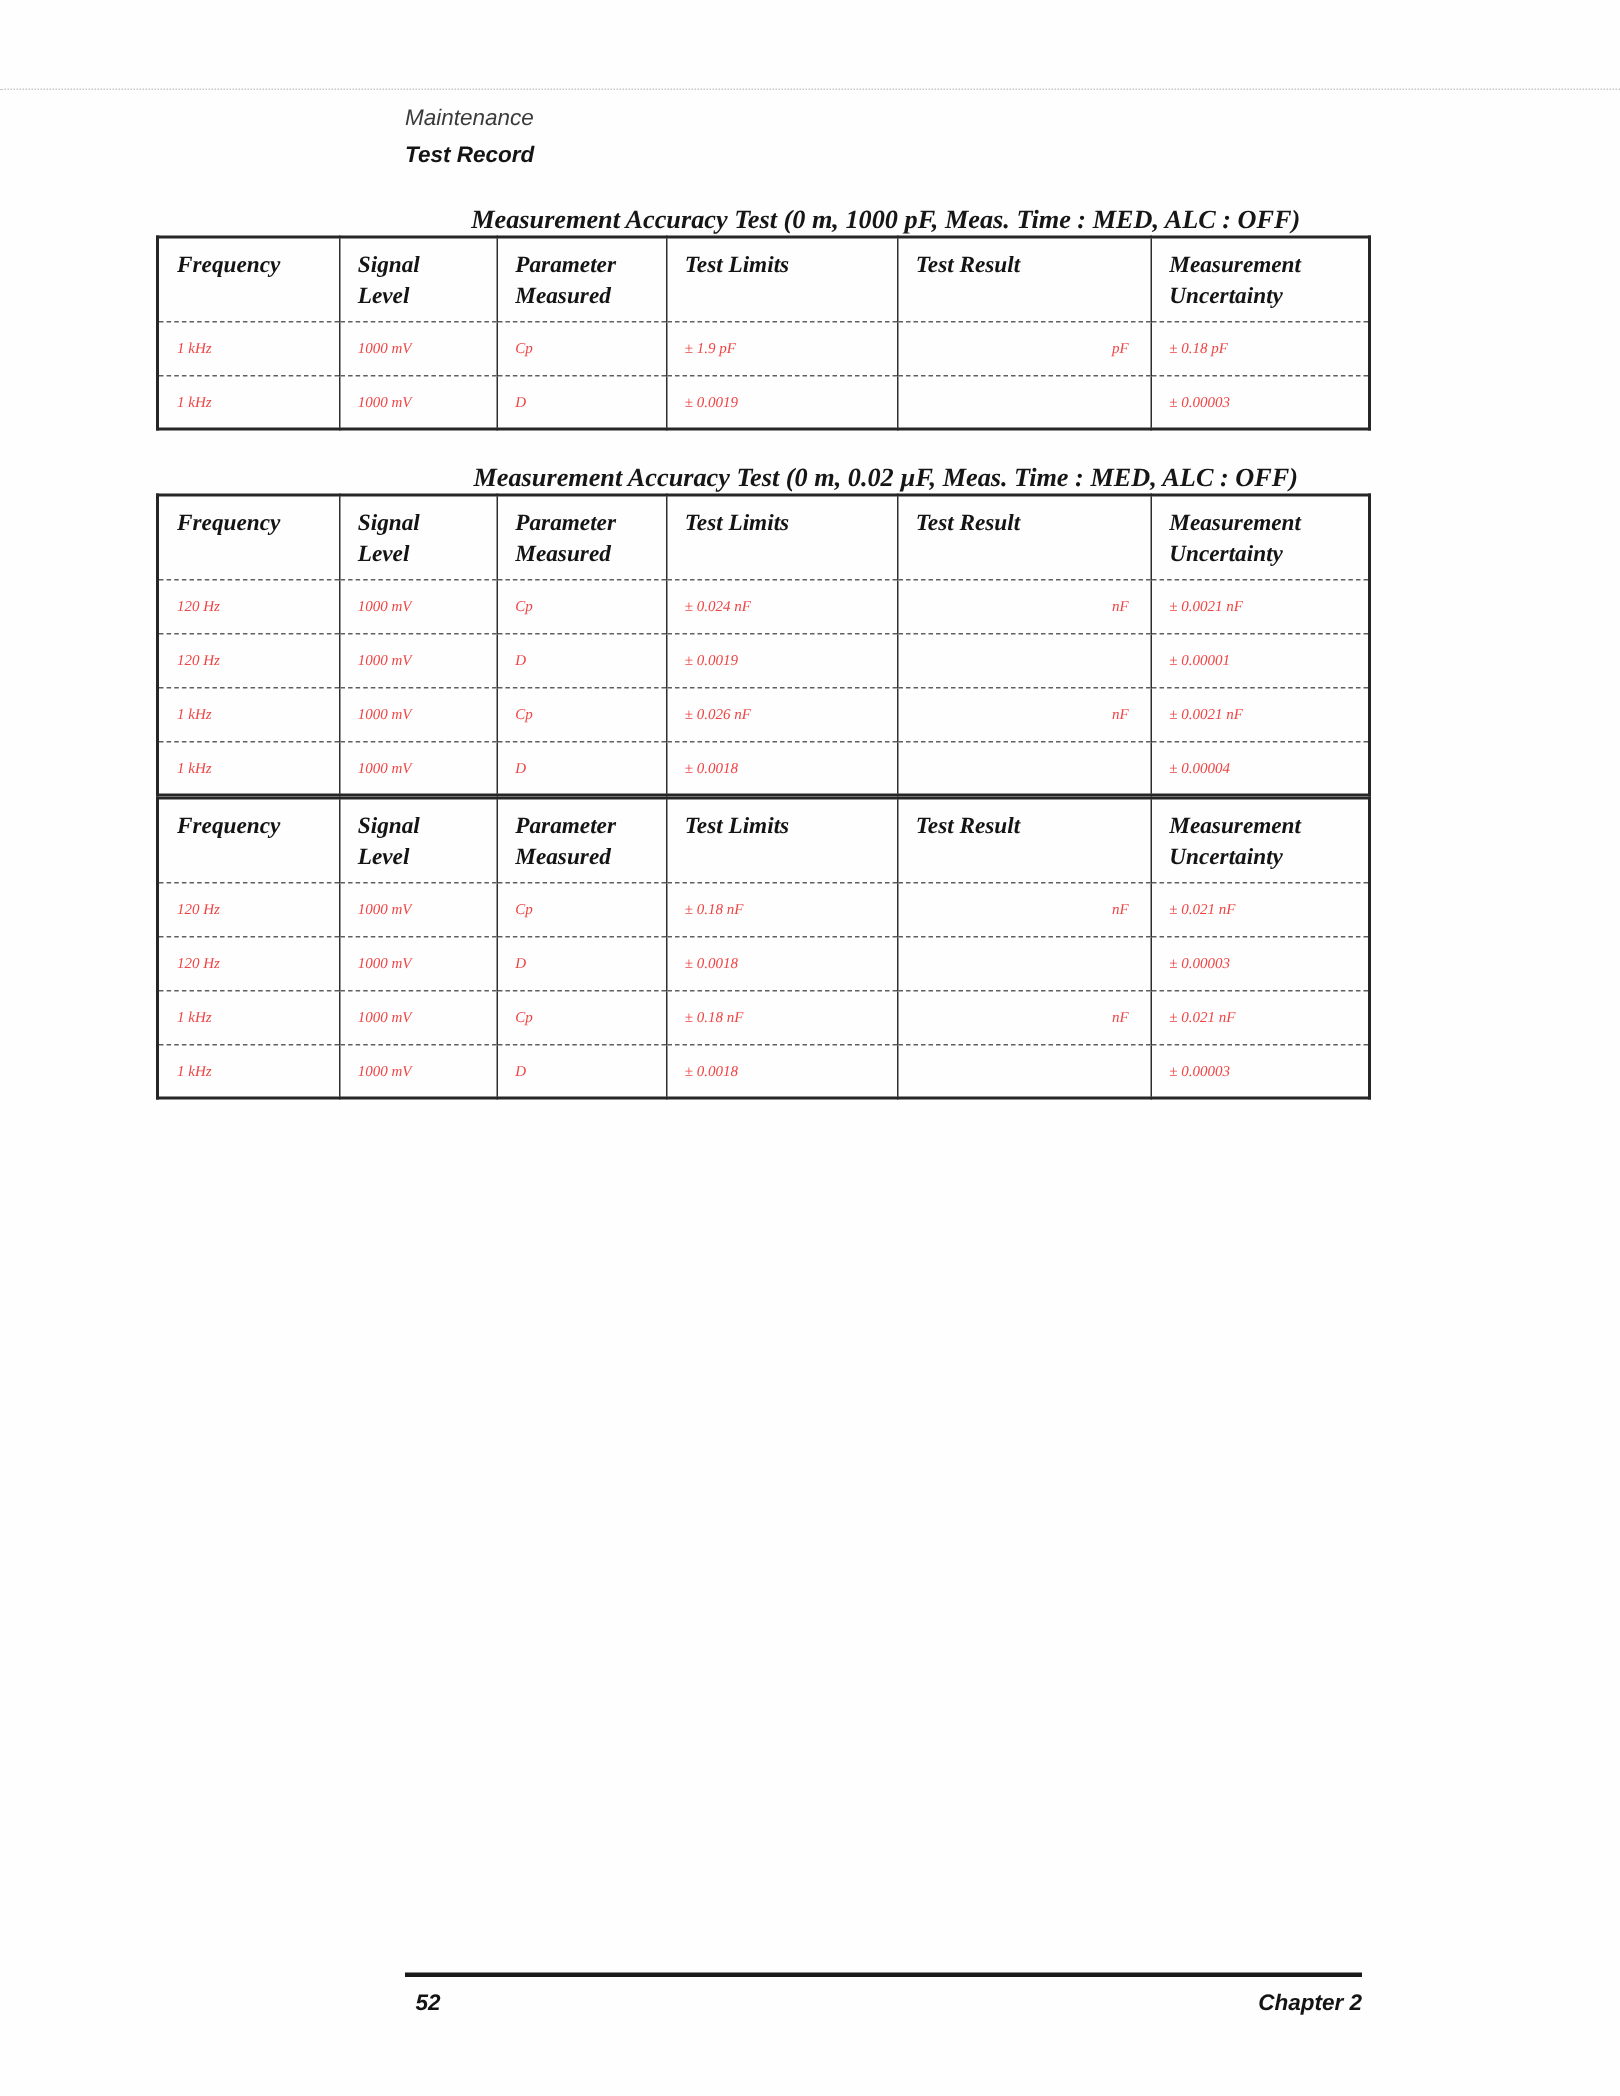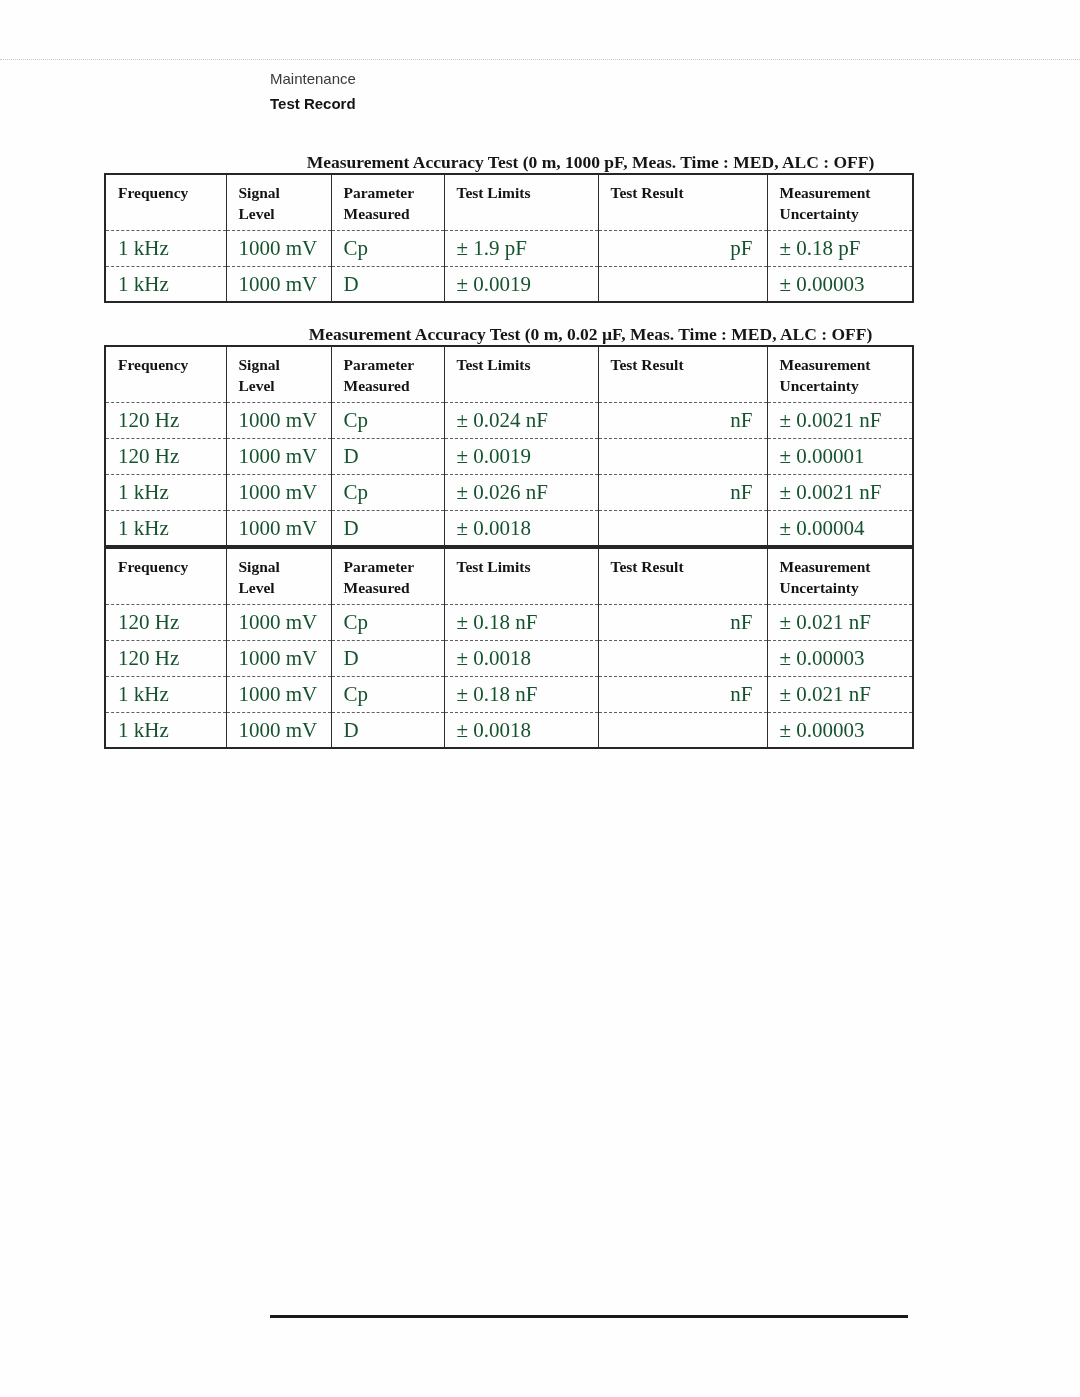--- a/index.html
+++ b/index.html
@@ -7,40 +7,41 @@
   body {
     font-family: "Liberation Serif", "DejaVu Serif", serif;
     color: #1f1f1f;
   }
   .page {
     position: relative;
     width: 1080px;
     height: 1397px;
     background: #fefefe;
     overflow: hidden;
+    font-style: italic;
   }
   .scan-dotted-line {
     position: absolute;
     left: 0; top: 59px;
     width: 1080px;
     border-top: 1px dotted #c8c8c8;
   }
   .doc-header {
     position: absolute;
     left: 270px; top: 66px;
     font-family: "Liberation Sans", "DejaVu Sans", sans-serif;
     font-size: 15px;
     line-height: 25px;
   }
   .doc-header .crumb { color: #3a3a3a; }
   .doc-header .section { font-weight: bold; color: #141414; }
 
   .content {
     position: absolute;
-    left: 104px; top: 140px;
+    left: 104px; top: 124px;
     width: 808px;
   }
   .table-title {
     width: 641px;
     margin-left: 166px;
     margin-top: 12px;
     text-align: center;
     font-size: 17.5px;
     font-weight: bold;
     color: #161616;
@@ -71,22 +72,22 @@
     font-size: 15.5px;
     font-weight: bold;
     line-height: 21px;
     color: #141414;
   }
   table.acc-table tbody tr { height: 36px; }
   table.acc-table tbody td {
     border-top: 1px dashed #5f5f5f;
     vertical-align: middle;
     padding: 1px 8px 0 12px;
-    font-size: 21px;
-    color: #14532d;
+    font-size: 10px;
+    color: #ef4444;
   }
   table.acc-table tbody td.result-cell {
     text-align: right;
     padding-right: 14px;
   }
 
   .doc-footer {
     position: absolute;
     left: 270px; top: 1315px;
     width: 638px;
@@ -315,15 +316,19 @@
               <td class="result-cell"></td>
               <td>± 0.00003</td>
             </tr>
           </tbody>
         </table>
       </section>
     </div>
 
   <div class="doc-footer">
     <div class="footer-rule"></div>
+    <div class="footer-row">
+      <span class="pageno">52</span>
+      <span class="chapter">Chapter 2</span>
+    </div>
   </div>
 
 </div>
 
 </body></html>

